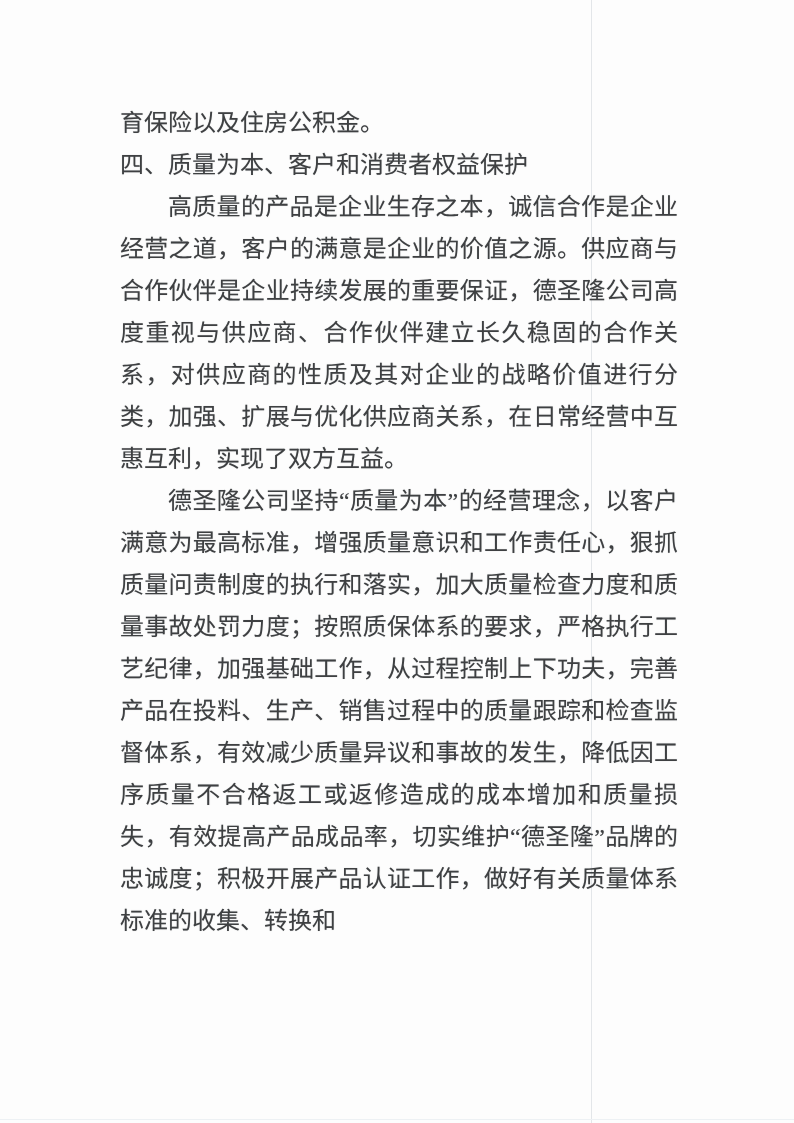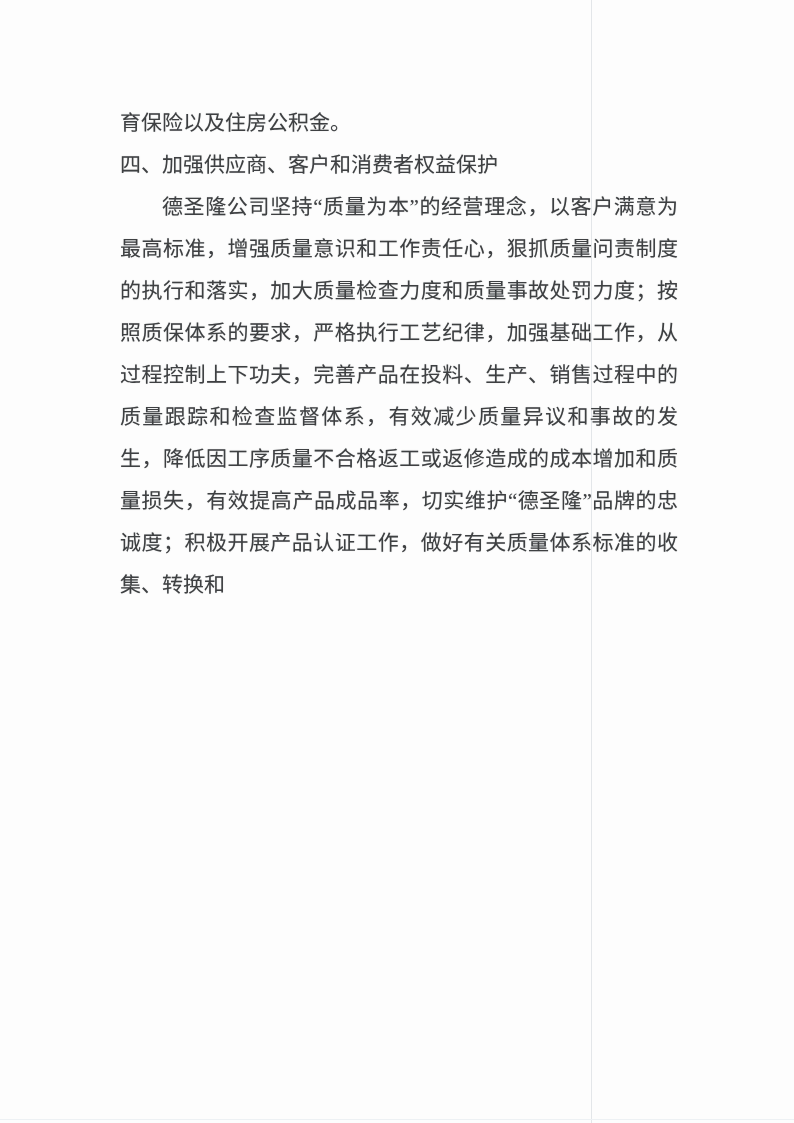--- a/index.html
+++ b/index.html
@@ -40,21 +40,21 @@
     width: 558px;
     font-size: 21px;
     line-height: 42px;
     color: #3e4042;
     text-align: justify;
     text-shadow: 0 0 1px rgba(90, 92, 96, 0.35);
   }
   .content p, .content h2 {
     margin: 0;
     padding: 0;
-    font-size: 21px;
+    font-size: 24px;
     font-weight: normal;
     line-height: 42px;
   }
   .para {
     text-indent: 2em;
   }
   .cont {
     text-indent: 0;
   }
   .heading {
@@ -66,20 +66,21 @@
 </head>
 <body>
 
 <div class="page">
   <div class="scan-vline"></div>
 
   <div class="content">
     <p class="cont">育保险以及住房公积金。</p>
 
 
-    <h2 class="heading">四、加强供应商、客户和消费者权益保护</h2>
+    <h2 class="heading">四、质量为本、客户和消费者权益保护</h2>
 
+    <p class="para">高质量的产品是企业生存之本，诚信合作是企业经营之道，客户的满意是企业的价值之源。供应商与合作伙伴是企业持续发展的重要保证，德圣隆公司高度重视与供应商、合作伙伴建立长久稳固的合作关系，对供应商的性质及其对企业的战略价值进行分类，加强、扩展与优化供应商关系，在日常经营中互惠互利，实现了双方互益。</p>
 
     <p class="para">德圣隆公司坚持“质量为本”的经营理念，以客户满意为最高标准，增强质量意识和工作责任心，狠抓质量问责制度的执行和落实，加大质量检查力度和质量事故处罚力度；按照质保体系的要求，严格执行工艺纪律，加强基础工作，从过程控制上下功夫，完善产品在投料、生产、销售过程中的质量跟踪和检查监督体系，有效减少质量异议和事故的发生，降低因工序质量不合格返工或返修造成的成本增加和质量损失，有效提高产品成品率，切实维护“德圣隆”品牌的忠诚度；积极开展产品认证工作，做好有关质量体系标准的收集、转换和</p>
   </div>
 
   <div class="scan-bottom"></div>
 </div>
 
 </body></html>

